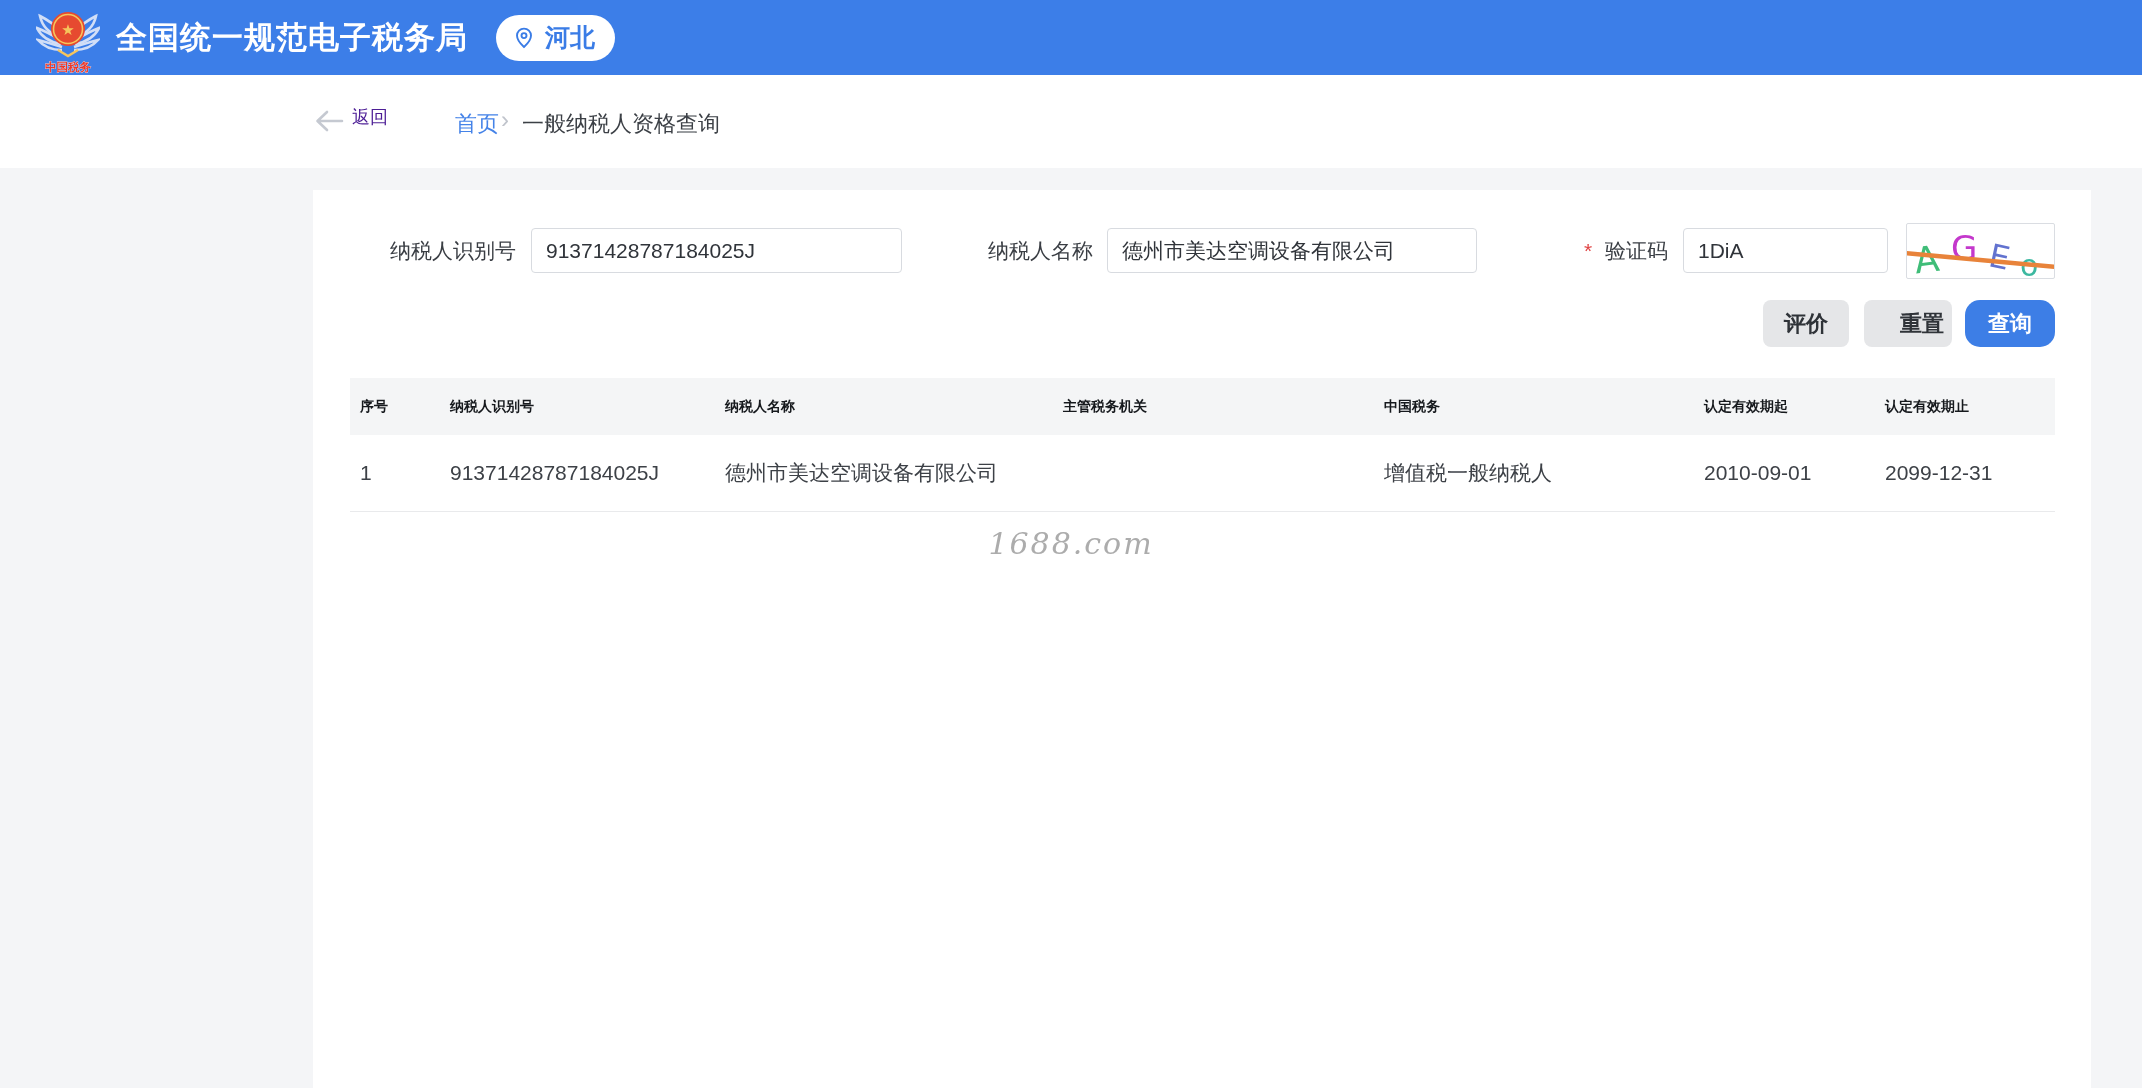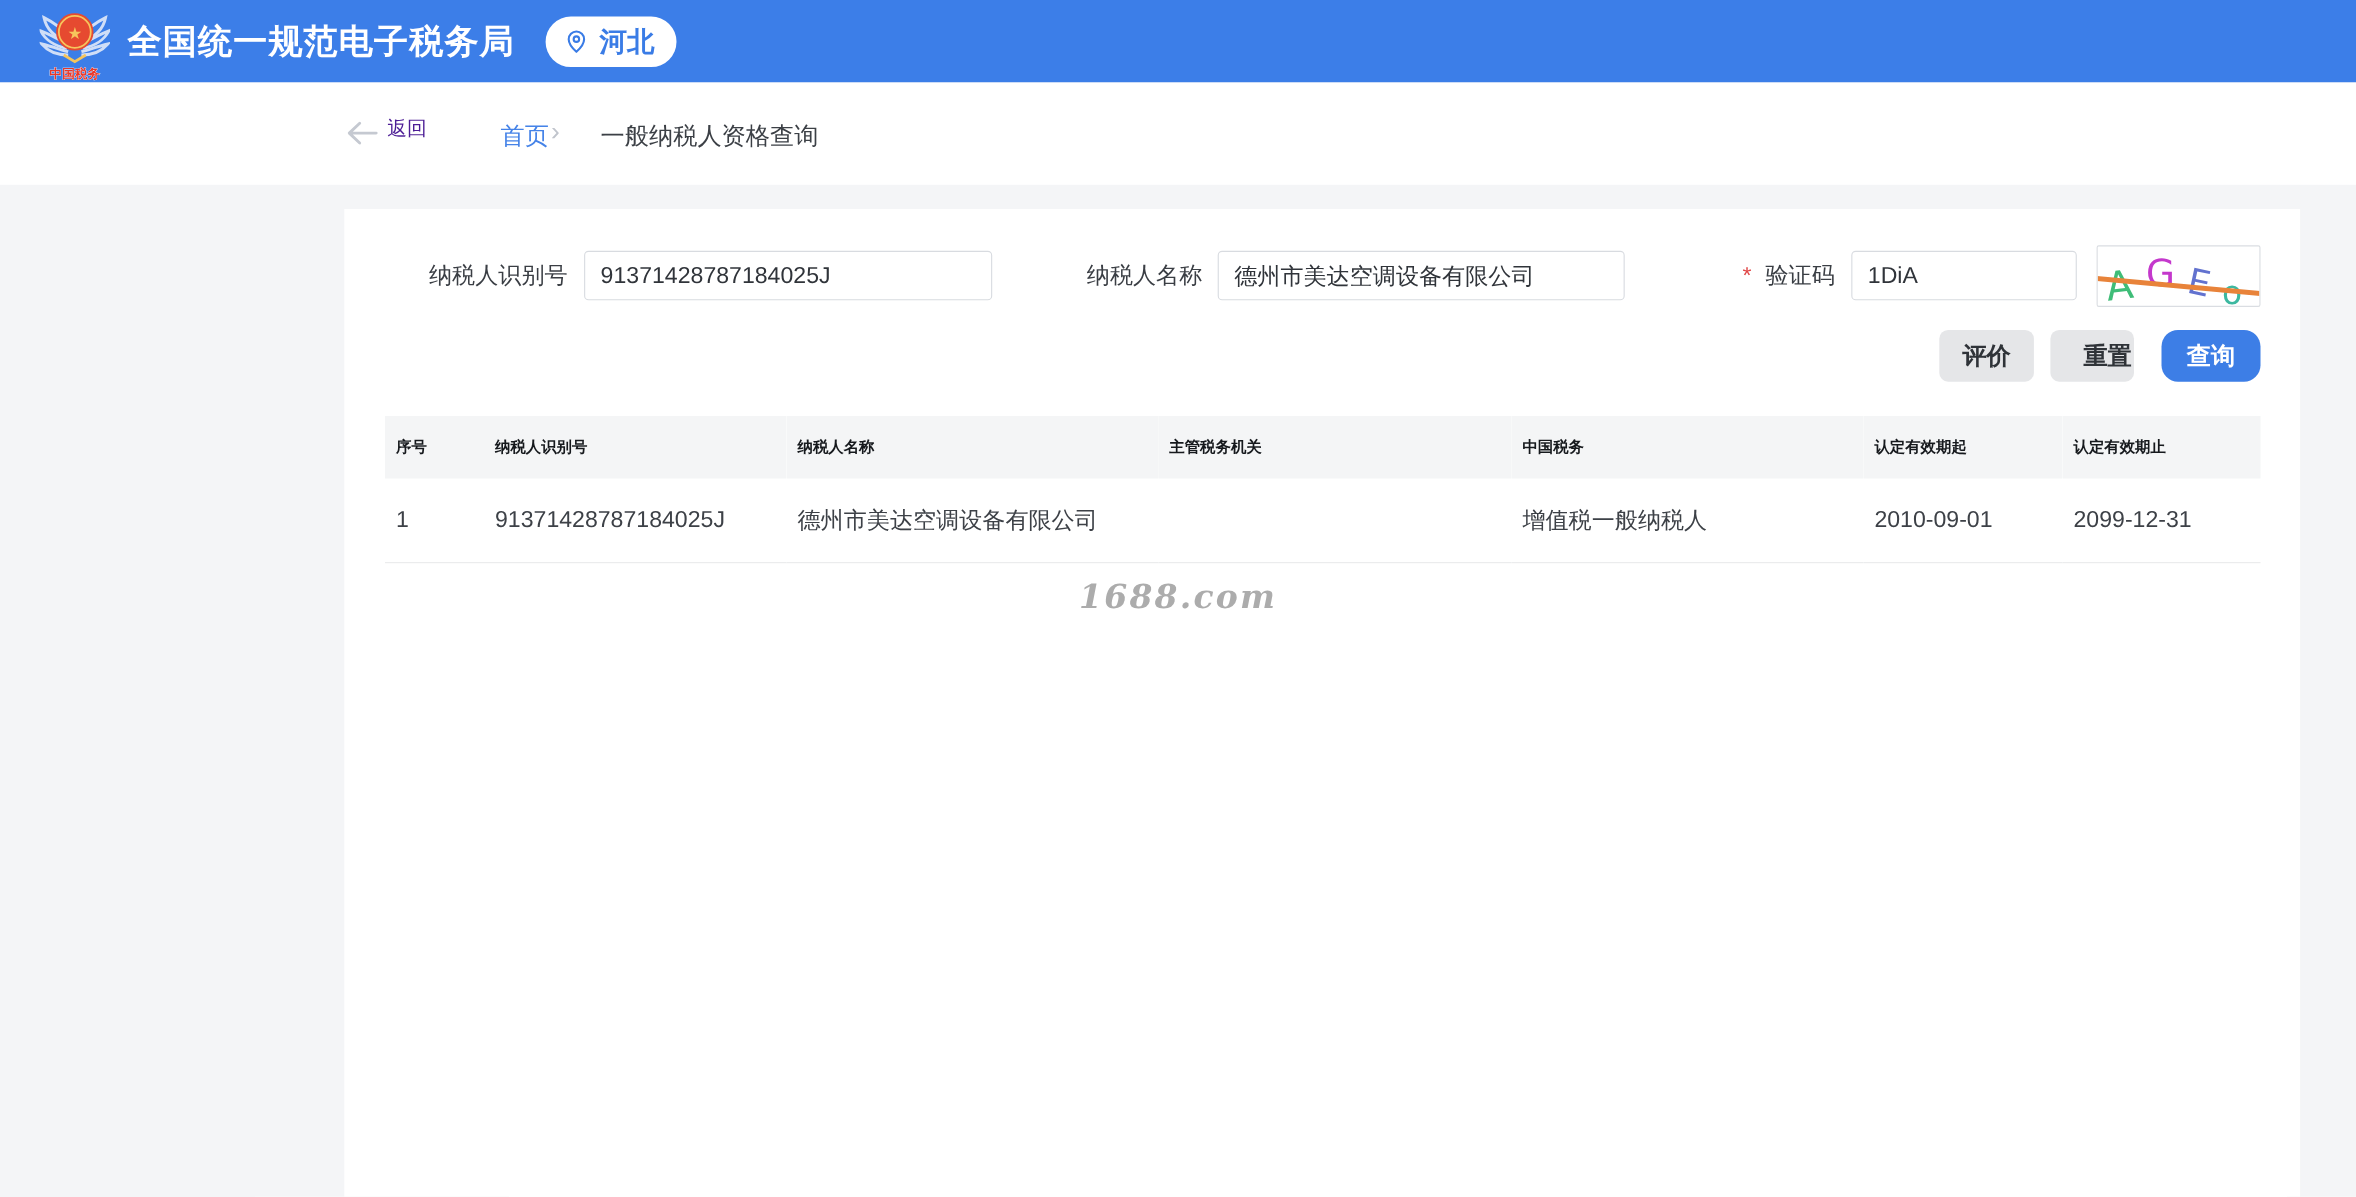--- a/index.html
+++ b/index.html
@@ -24,21 +24,21 @@
   }
   .loc-badge .loc-text { color:#3a7ce6; font-size:25px; font-weight:600; }
 
   
   .breadcrumb-bar { position:absolute; top:75px; left:0; width:2142px; height:93px; background:#ffffff; }
   .bc-item { position:absolute; white-space:nowrap; }
   .bc-back-arrow { left:313px; top:33px; cursor:pointer; }
   .bc-back-label { left:352px; top:30px; font-size:18px; color:#4c1d95; cursor:pointer; }
   .bc-home { left:455px; top:34px; font-size:22px; color:#4583e8; cursor:pointer; }
   .bc-sep { left:501px; top:31px; font-size:24px; color:#c0c4cc; }
-  .bc-current { left:522px; top:34px; font-size:22px; color:#3c4046;margin-left:24px; }
+  .bc-current { left:522px; top:34px; font-size:22px; color:#3c4046; }
 
   
   .card { position:absolute; left:313px; top:190px; width:1778px; bottom:0; background:#ffffff; }
 
   
   .fi-label { position:absolute; top:38px; height:45px; line-height:45px; font-size:21px; color:#3a3e44; white-space:nowrap; }
   .lbl-taxid   { left:63px;  width:140px; text-align:right; }
   .lbl-taxname { left:660px; width:120px; text-align:right; }
   .req-star    { left:1271px; width:14px; color:#e04545; font-size:21px; }
   .lbl-captcha { left:1292px; width:66px; text-align:left; }
@@ -59,39 +59,39 @@
   }
 
   
   .btn {
     position:absolute; top:110px; height:47px; border:none; border-radius:8px;
     font-size:22px; display:flex; align-items:center; justify-content:center;
     cursor:pointer; font-family:inherit; white-space:nowrap;font-weight:bold;
   }
   .btn-gray { background:#e5e6e8; color:#2f3338; }
   .btn-evaluate { left:1450px; width:86px; }
-  .btn-reset    { left:1551px; width:76px;padding-left:28px; }
+  .btn-reset    { left:1551px; width:88px;padding-left:28px; }
   .btn-query    { left:1652px; width:90px; background:#3d7ee6; color:#ffffff;border-radius:15px; }
 
   
   .result-table-wrap { position:absolute; left:37px; top:188px; width:1705px; }
   table { width:100%; border-collapse:collapse; table-layout:fixed; }
   th {
     background:#f4f5f6; height:57px; font-size:14px; font-weight:bold; color:#16191d;
     text-align:left; padding:0 6px 0 10px; white-space:nowrap; overflow:hidden;
   }
   td {
     height:76px; font-size:21px; color:#3d4147; border-bottom:1px solid #e9eaec;
     padding:0 6px 0 10px; white-space:nowrap; overflow:hidden; background:#fff;
   }
 
   
   .watermark {
     position:absolute; left:598px; top:336px; width:320px; text-align:center;
-    font-family:"DejaVu Serif","Liberation Serif",serif; font-style:italic; font-weight:bold;
+    font-family:"DejaVu Serif","Liberation Serif",serif; font-style:italic; font-weight:normal;
     font-size:30px; color:#9e9e9e; letter-spacing:2px; opacity:.85;
     text-shadow:1px 1px 0 #ffffff; pointer-events:none;
   }
 </style>
 </head>
 <body>
 
 <div class="app-header">
   <svg class="logo" viewBox="0 0 64 70">
 

